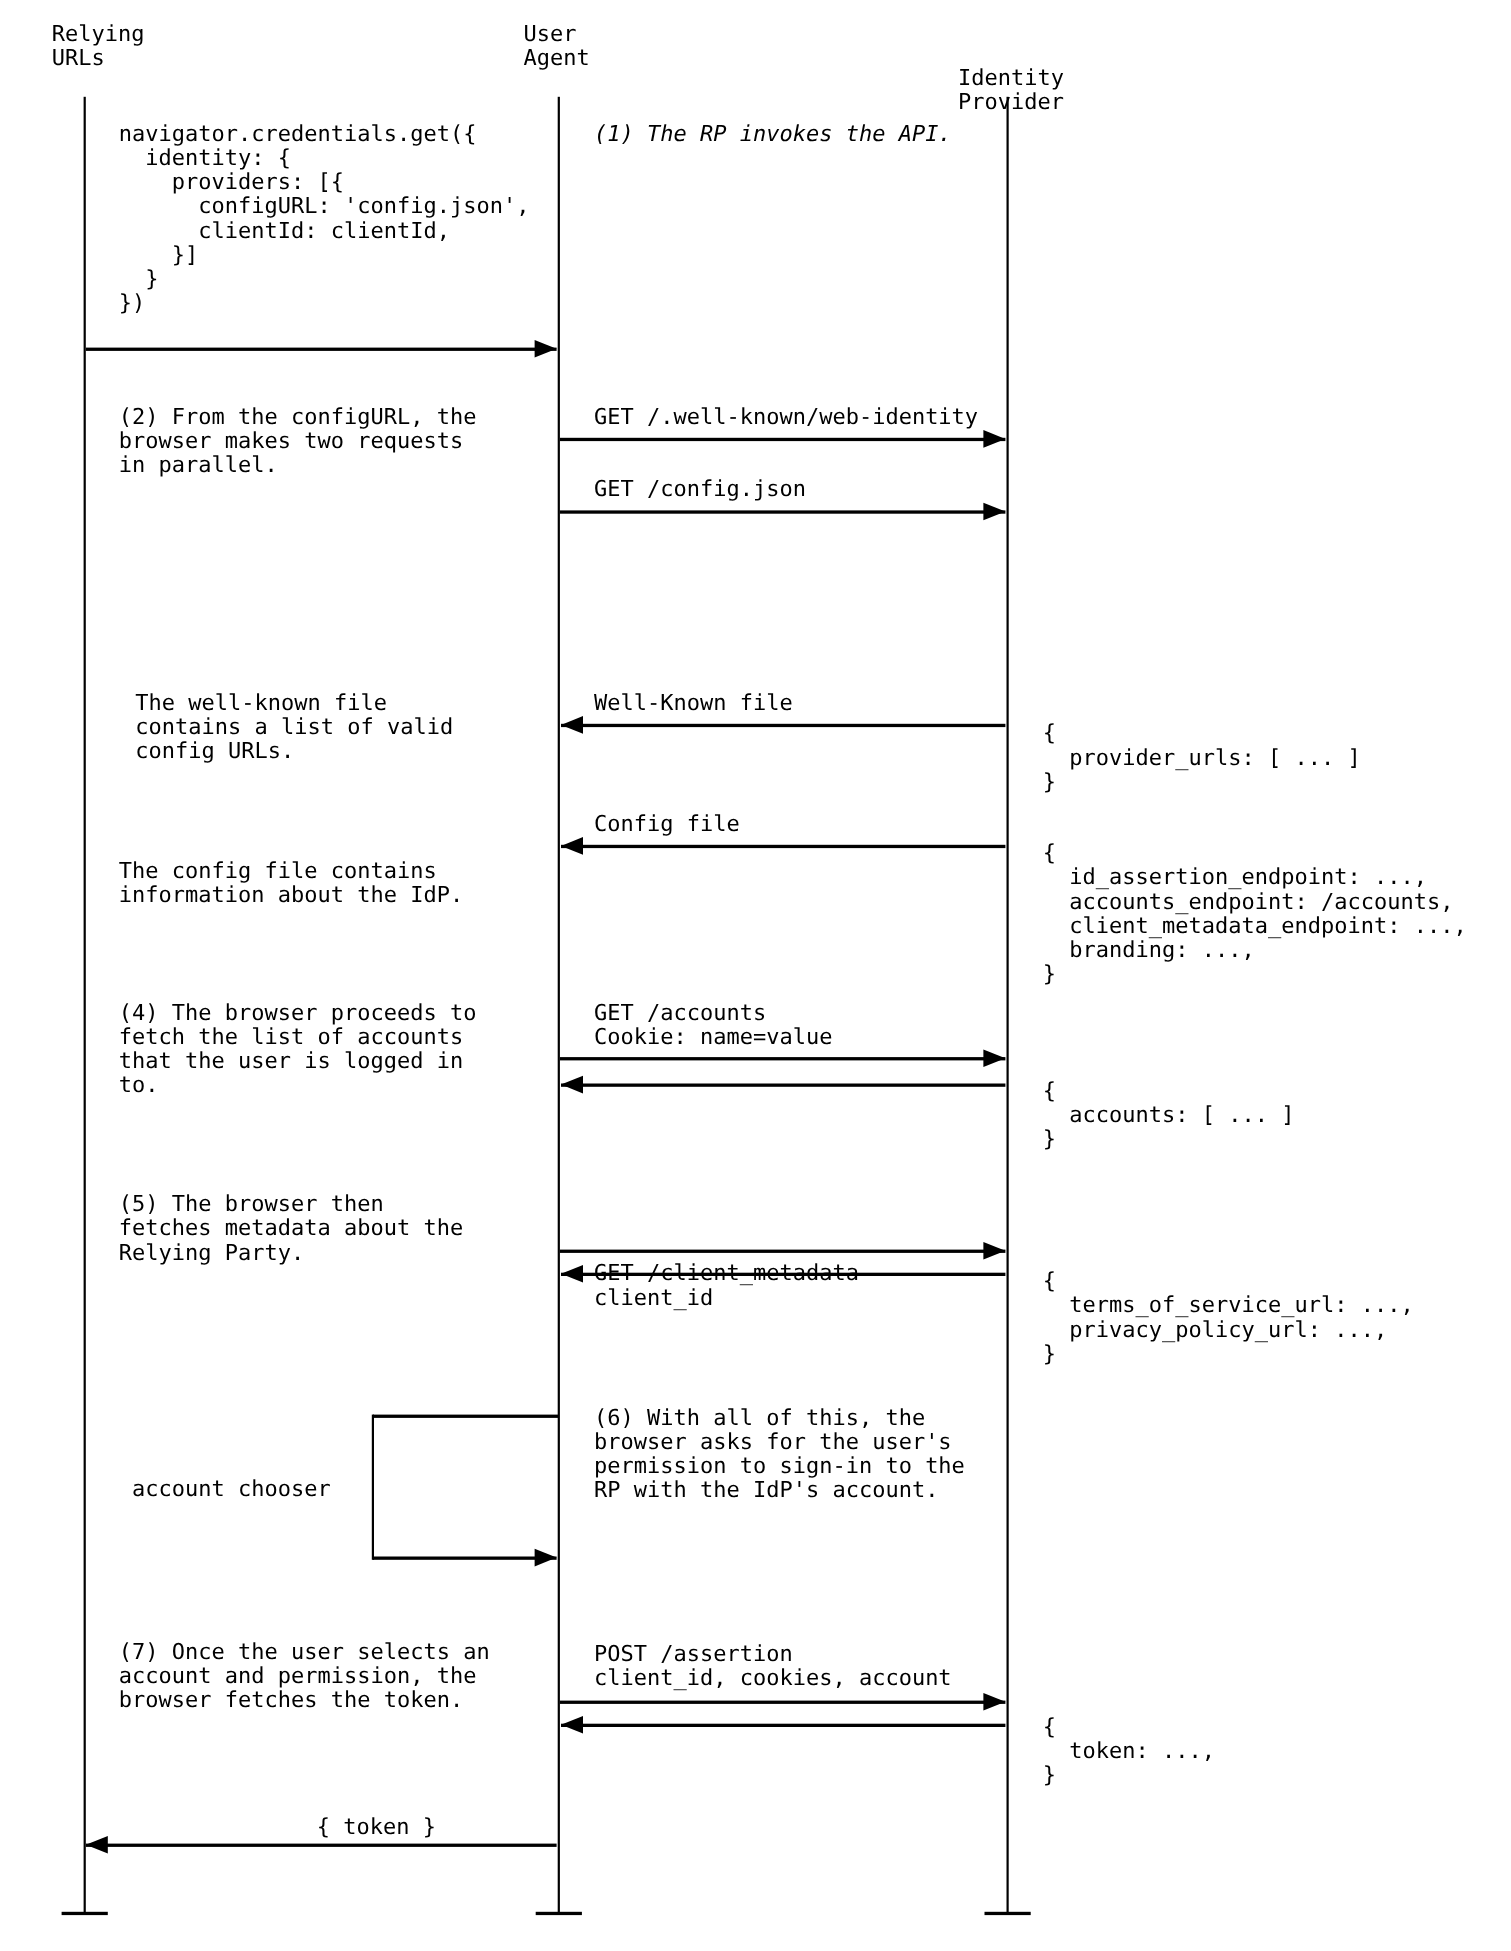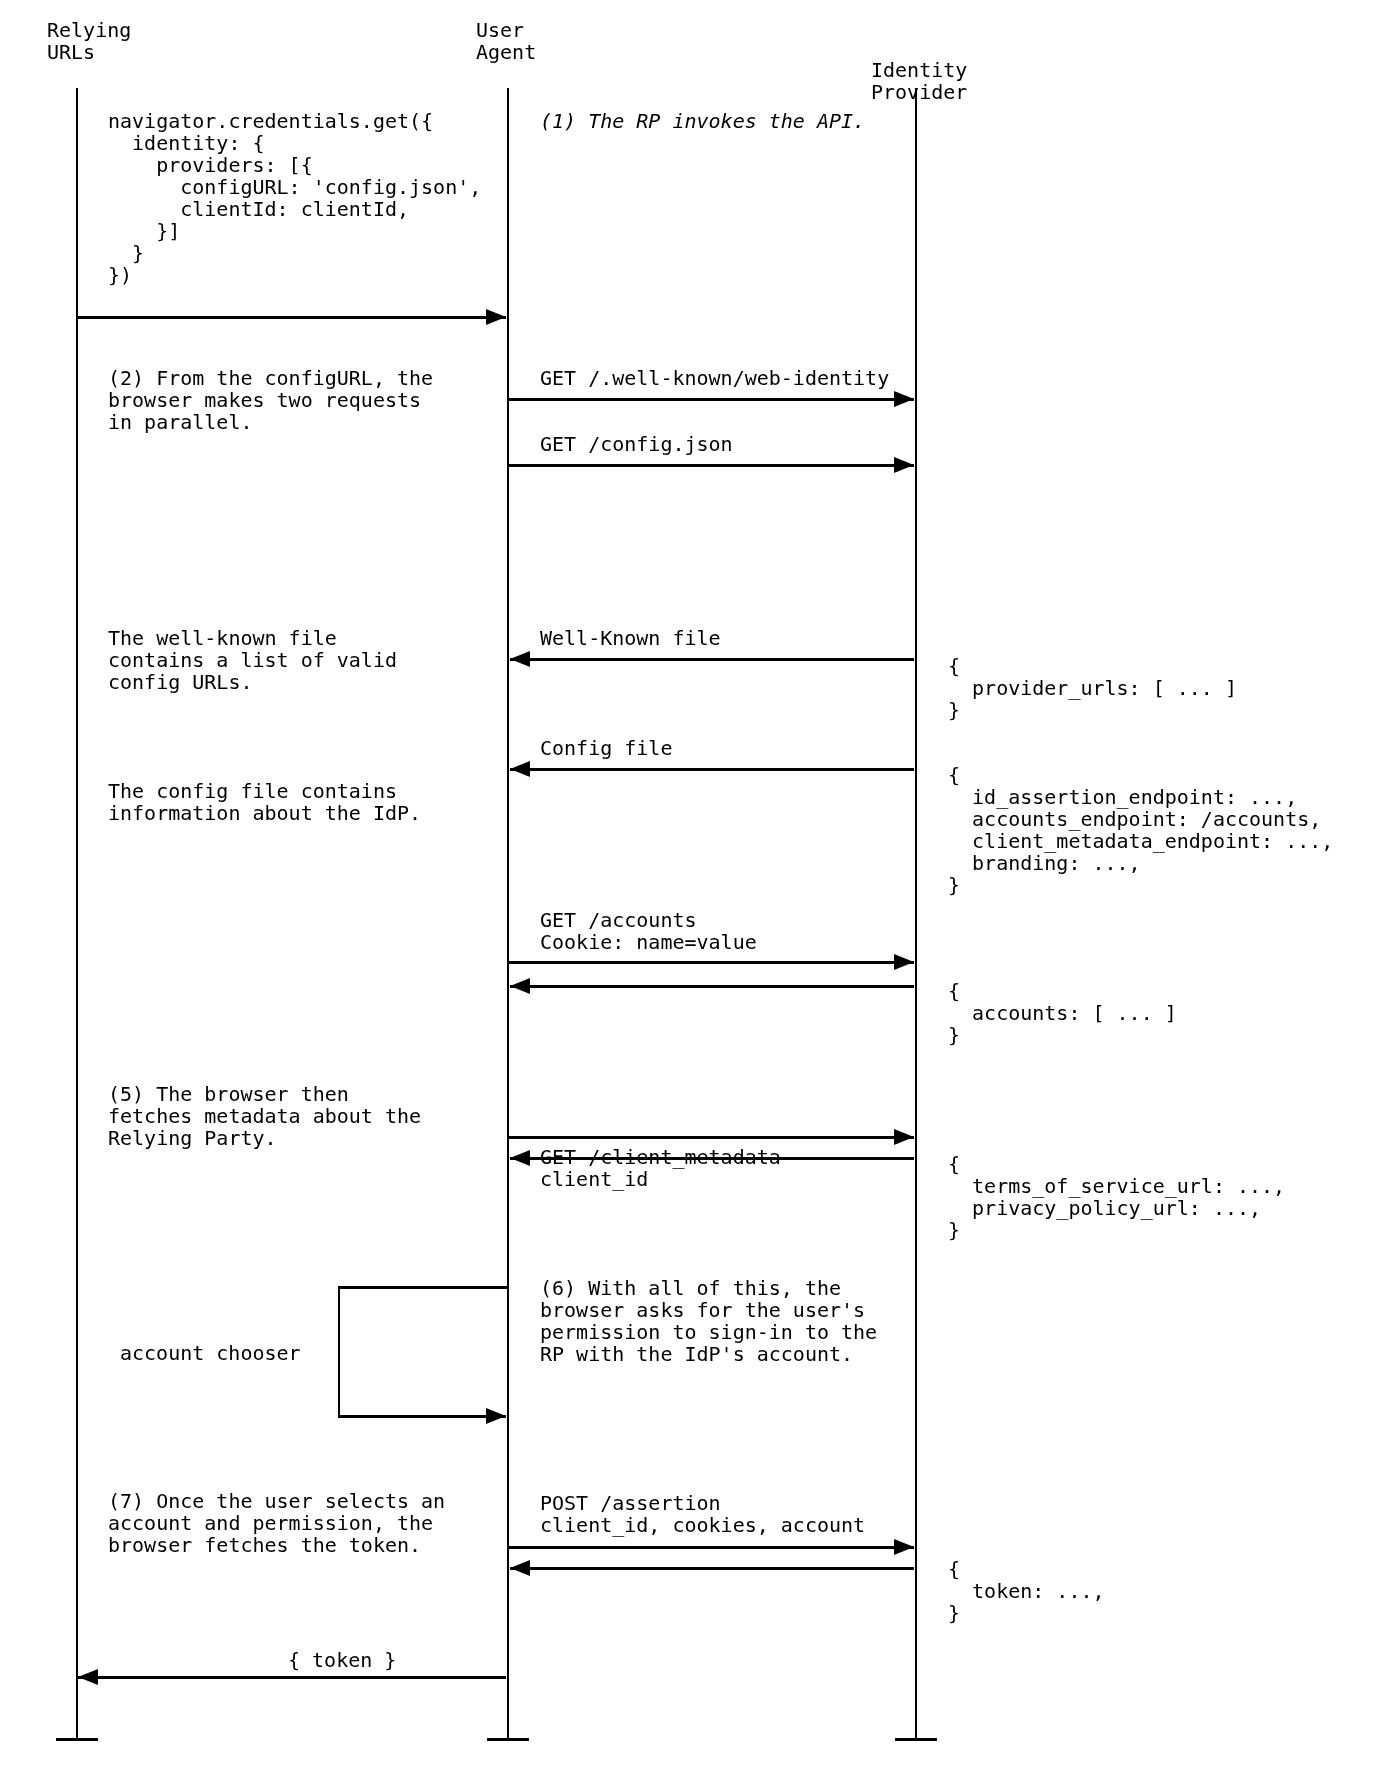--- a/index.html
+++ b/index.html
@@ -65,21 +65,21 @@
     <div class="h" style="left:509px; top:397.5px; width:405px;"></div>
     <div class="hr" style="left:894px; top:391px;"></div>
   </div>
   <pre class="txt" style="left:540px; top:433px;">GET /config.json</pre>
   <div>
     <div class="h" style="left:509px; top:463.5px; width:405px;"></div>
     <div class="hr" style="left:894px; top:457px;"></div>
   </div>
 
 
-  <pre class="txt" style="left:108px; top:627px;">The well-known file
+  <pre class="txt" style="left:123px; top:627px;">The well-known file
 contains a list of valid
 config URLs.</pre>
   <pre class="txt" style="left:540px; top:627px;">Well-Known file</pre>
   <div>
     <div class="h" style="left:510px; top:657.5px; width:404px;"></div>
     <div class="hl" style="left:510px; top:651px;"></div>
   </div>
   <pre class="txt" style="left:948px; top:655px;">{
   provider_urls: [ ... ]
 }</pre>
@@ -91,20 +91,24 @@
     <div class="h" style="left:510px; top:767.5px; width:404px;"></div>
     <div class="hl" style="left:510px; top:761px;"></div>
   </div>
   <pre class="txt" style="left:948px; top:764px;">{
   id_assertion_endpoint: ...,
   accounts_endpoint: /accounts,
   client_metadata_endpoint: ...,
   branding: ...,
 }</pre>
 
+  <pre class="txt" style="left:108px; top:909px;">(4) The browser proceeds to
+fetch the list of accounts
+that the user is logged in
+to.</pre>
   <pre class="txt" style="left:540px; top:909px;">GET /accounts
 Cookie: name=value</pre>
   <div>
     <div class="h" style="left:509px; top:960.5px; width:405px;"></div>
     <div class="hr" style="left:894px; top:954px;"></div>
   </div>
   <div>
     <div class="h" style="left:510px; top:984.5px; width:404px;"></div>
     <div class="hl" style="left:510px; top:978px;"></div>
   </div>

